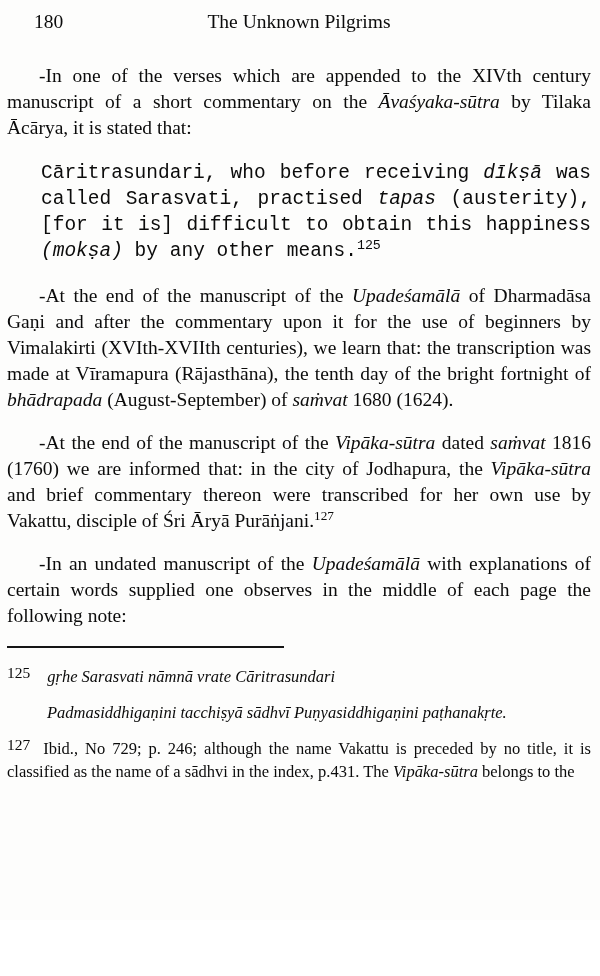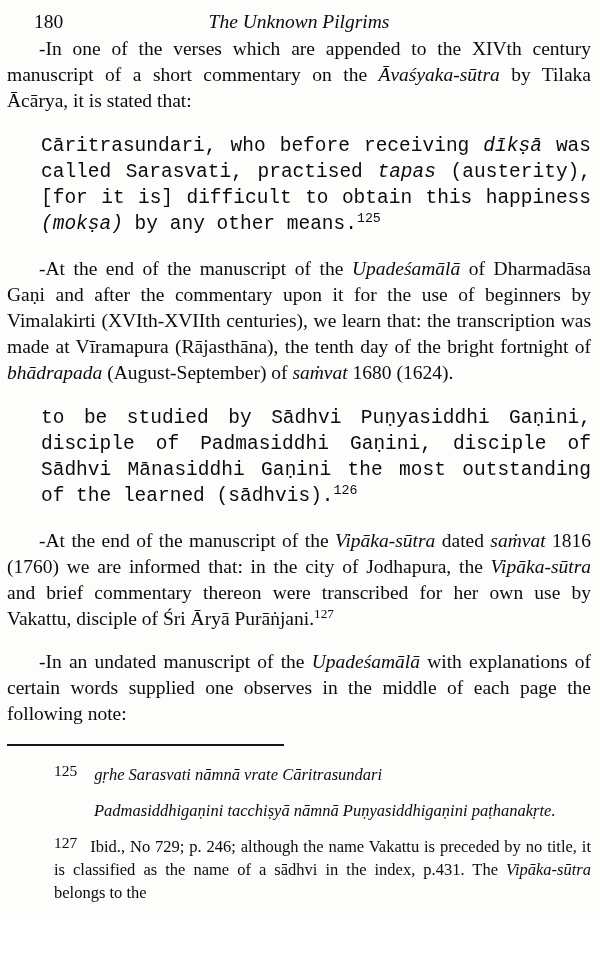--- a/index.html
+++ b/index.html
@@ -25,23 +25,23 @@
     line-height: 24px;
   }
   .page-num {
     position: absolute;
     left: 27px;
     top: 0;
   }
   .running-title {
     display: block;
     text-align: center;
-    font-style: italic;
   }
   .body-text {
+    margin-top: 27px;
     font-size: 19.5px;
     line-height: 26px;
     text-align: justify;
   }
   .para {
     margin: 0 0 17px 0;
     text-indent: 32px;
   }
   .quote {
     margin: 19px 0 19px 34px;
@@ -59,21 +59,21 @@
     width: 277px;
     height: 2px;
     background: #151515;
     margin: 12px 0 0 0;
   }
   .footnotes {
     margin-top: 17px;
     font-size: 16.5px;
     line-height: 23px;
   }
-  .footnote { margin-bottom: 13px; margin-left: 47px; }
+  .footnote { margin-bottom: 13px; }
   .fn-num {
     font-size: 15.5px !important;
     font-style: normal;
     position: relative;
     top: -4px;
     vertical-align: baseline !important;
     line-height: 0;
   }
   .fn-verse1 .fn-num { margin-right: 17px; }
   .fn-inline-num { margin-right: 13px; }
@@ -87,37 +87,36 @@
 
   <div class="header">
     <span class="page-num">180</span>
     <span class="running-title">The Unknown Pilgrims</span>
   </div>
 
   <div class="body-text">
     <p class="para"><span>-In one of the verses which are appended to the XIVth century manuscript of a short commentary on the </span><span class="it">Āvaśyaka-sūtra</span><span> by Tilaka Ācārya, it is stated that:</span></p>
     <blockquote class="quote"><span>Cāritrasundari, who before receiving </span><span class="it">dīkṣā</span><span> was called Sarasvati, practised </span><span class="it">tapas</span><span> (austerity), [for it is]  difficult to obtain this happiness </span><span class="it">(mokṣa)</span><span> by any other means.</span><sup>125</sup></blockquote>
     <p class="para"><span>-At the end of the manuscript of the </span><span class="it">Upadeśamālā</span><span> of Dharmadāsa Gaṇi and after the commentary upon it for the use of beginners by Vimalakirti (XVIth-XVIIth centuries), we learn that:  the transcription was made at Vīramapura (Rājasthāna), the tenth day of the bright fortnight of </span><span class="it">bhādrapada</span><span> (August-September) of </span><span class="it">saṁvat</span><span> 1680 (1624).</span></p>
-    <blockquote class="quote"><span>to be studied by Sādhvi Puṇyasiddhi Gaṇini, disciple of Padmasiddhi Gaṇini, disciple of Sādhvi Mānasiddhi Gaṇini the most outstanding of the learned (sādhvis).</span><sup>126</sup></blockquote>
     <p class="para"><span>-At the end of the manuscript of the </span><span class="it">Vipāka-sūtra</span><span> dated </span><span class="it">saṁvat</span><span> 1816 (1760) we are informed that:  in the city of Jodhapura, the </span><span class="it">Vipāka-sūtra</span><span> and brief commentary thereon were transcribed for her own use by Vakattu, disciple of Śri Āryā Purāṅjani.</span><sup>127</sup></p>
     <p class="para"><span>-In an undated manuscript of the </span><span class="it">Upadeśamālā</span><span> with explanations of certain words supplied one observes in the middle of each page the following note:</span></p>
   </div>
 
   <div class="fn-rule"></div>
 
   <div class="footnotes">
 
     <div class="footnote">
       <div class="fn-line fn-verse1">
         <sup class="fn-num">125</sup><span><span class="it">gṛhe Sarasvati nāmnā vrate Cāritrasundari</span></span>
       </div>
     </div>
 
     <div class="footnote">
-      <div class="fn-line fn-verse2"><span class="it">Padmasiddhigaṇini tacchiṣyā nāmnā Puṇyasiddhigaṇini  paṭhanakṛte.</span></div>
+      <div class="fn-line fn-verse2"><span class="it">Padmasiddhigaṇini tacchiṣyā sādhvī Puṇyasiddhigaṇini  paṭhanakṛte.</span></div>
     </div>
 
     <div class="footnote">
       <div class="fn-body">
         <sup class="fn-num fn-inline-num">127</sup><span><span>Ibid., No 729; p. 246; although the name Vakattu is preceded by no title, it is classified  as the name of a sādhvi in the index, p.431.  The </span><span class="it">Vipāka-sūtra</span><span> belongs to the </span></span>
       </div>
     </div>
 
   </div>
 </div>

